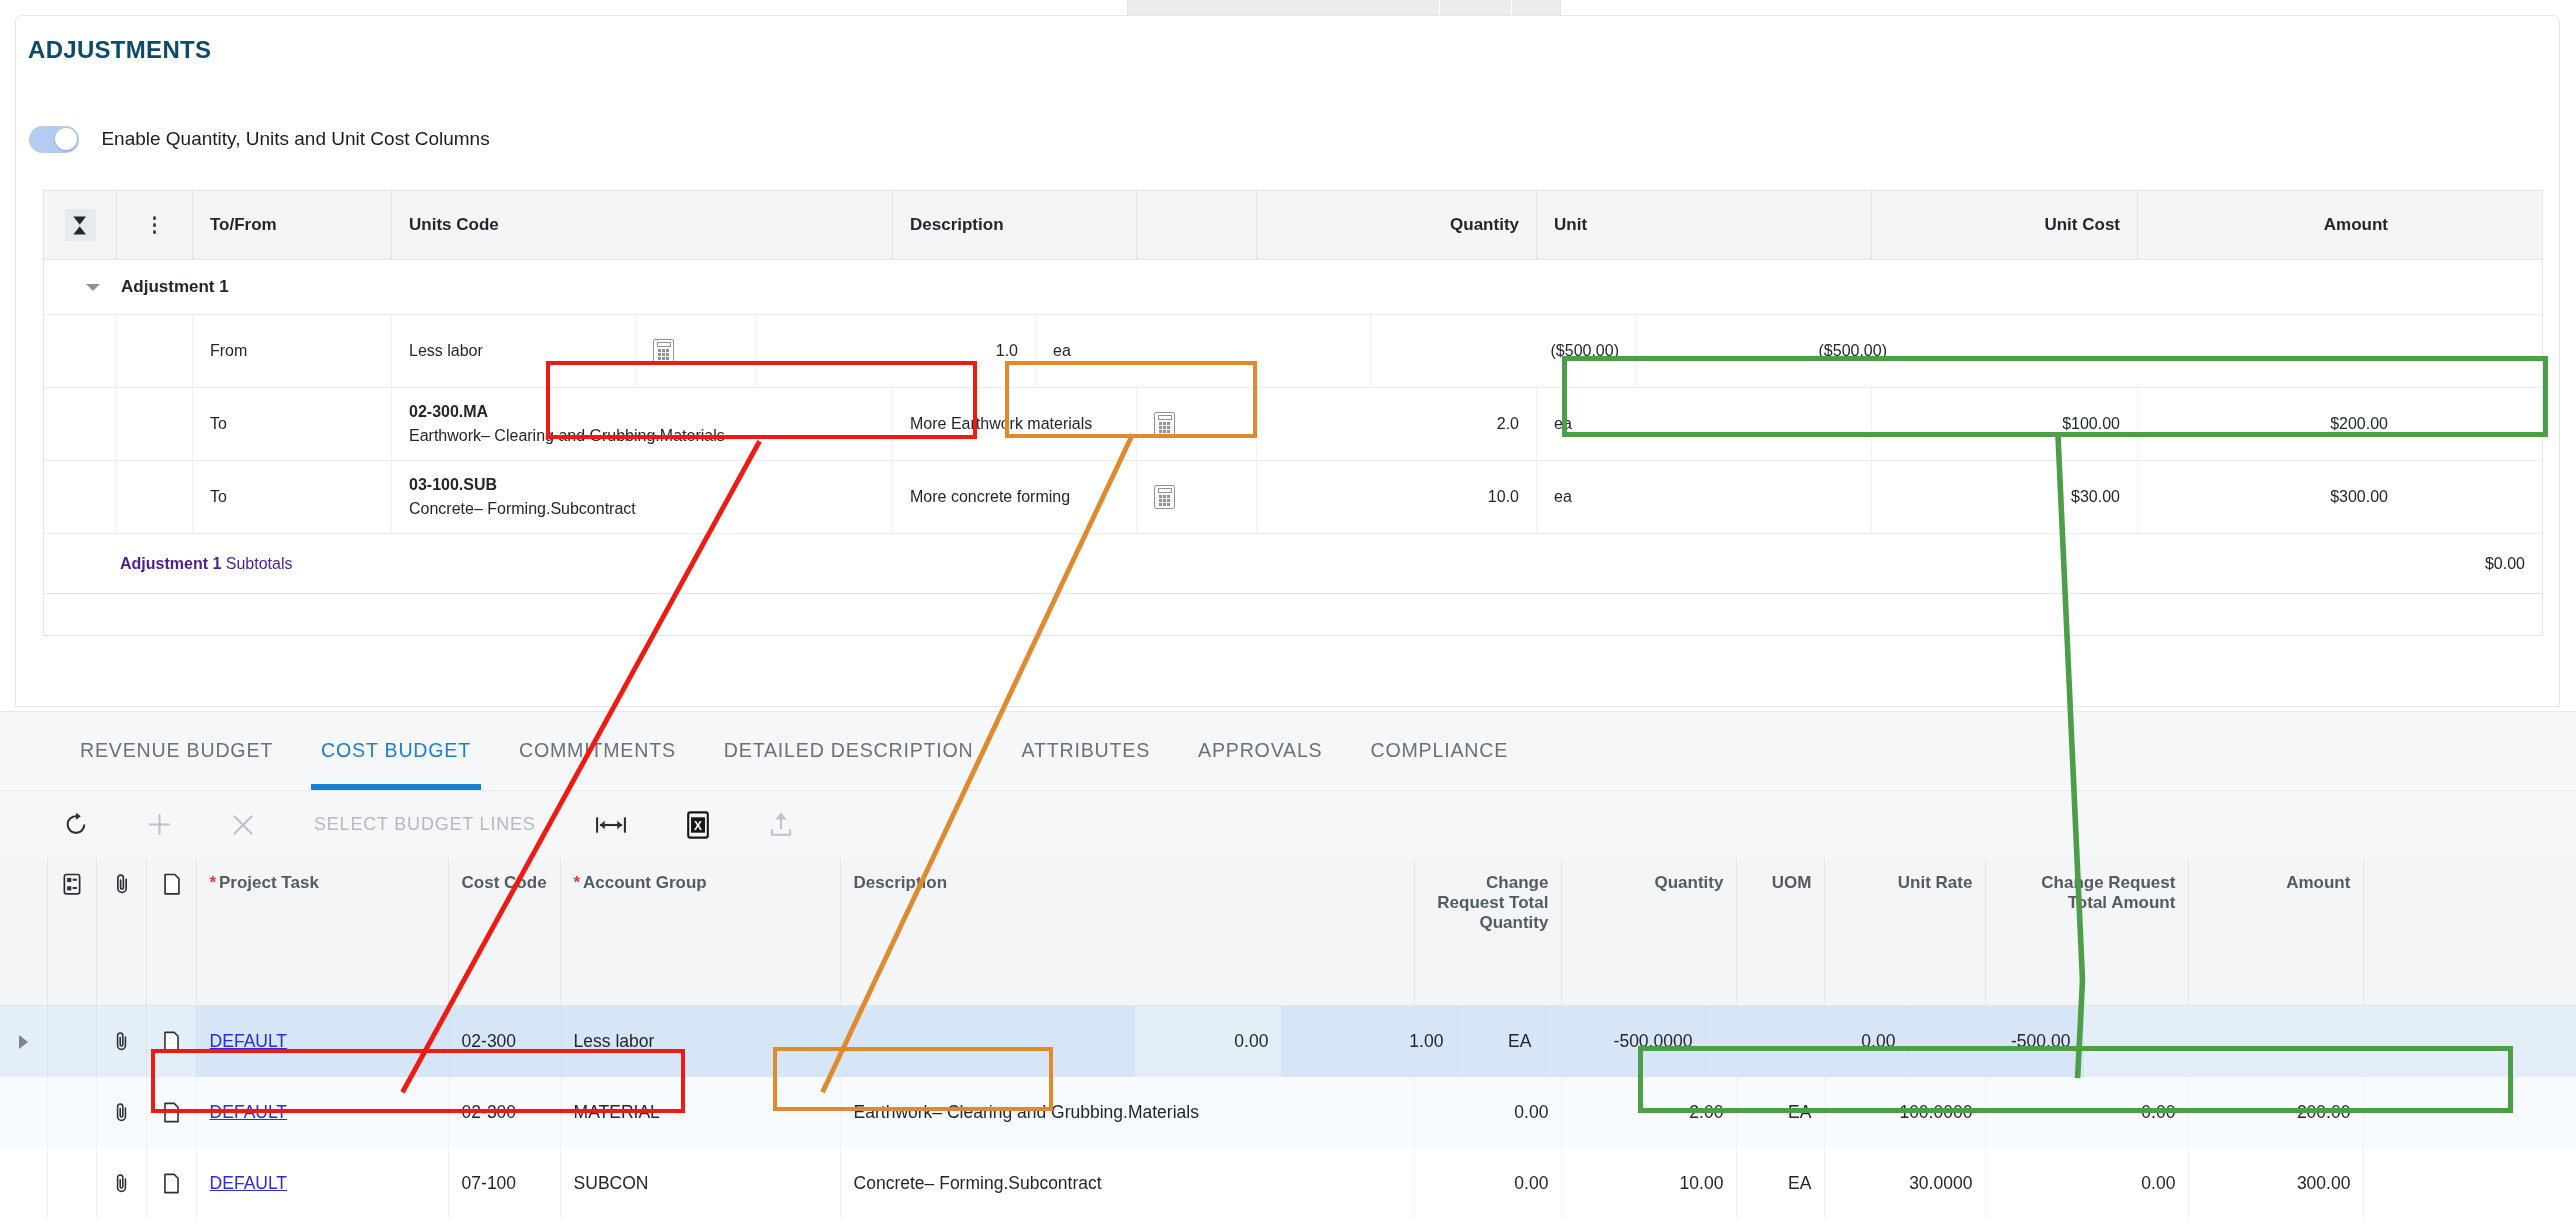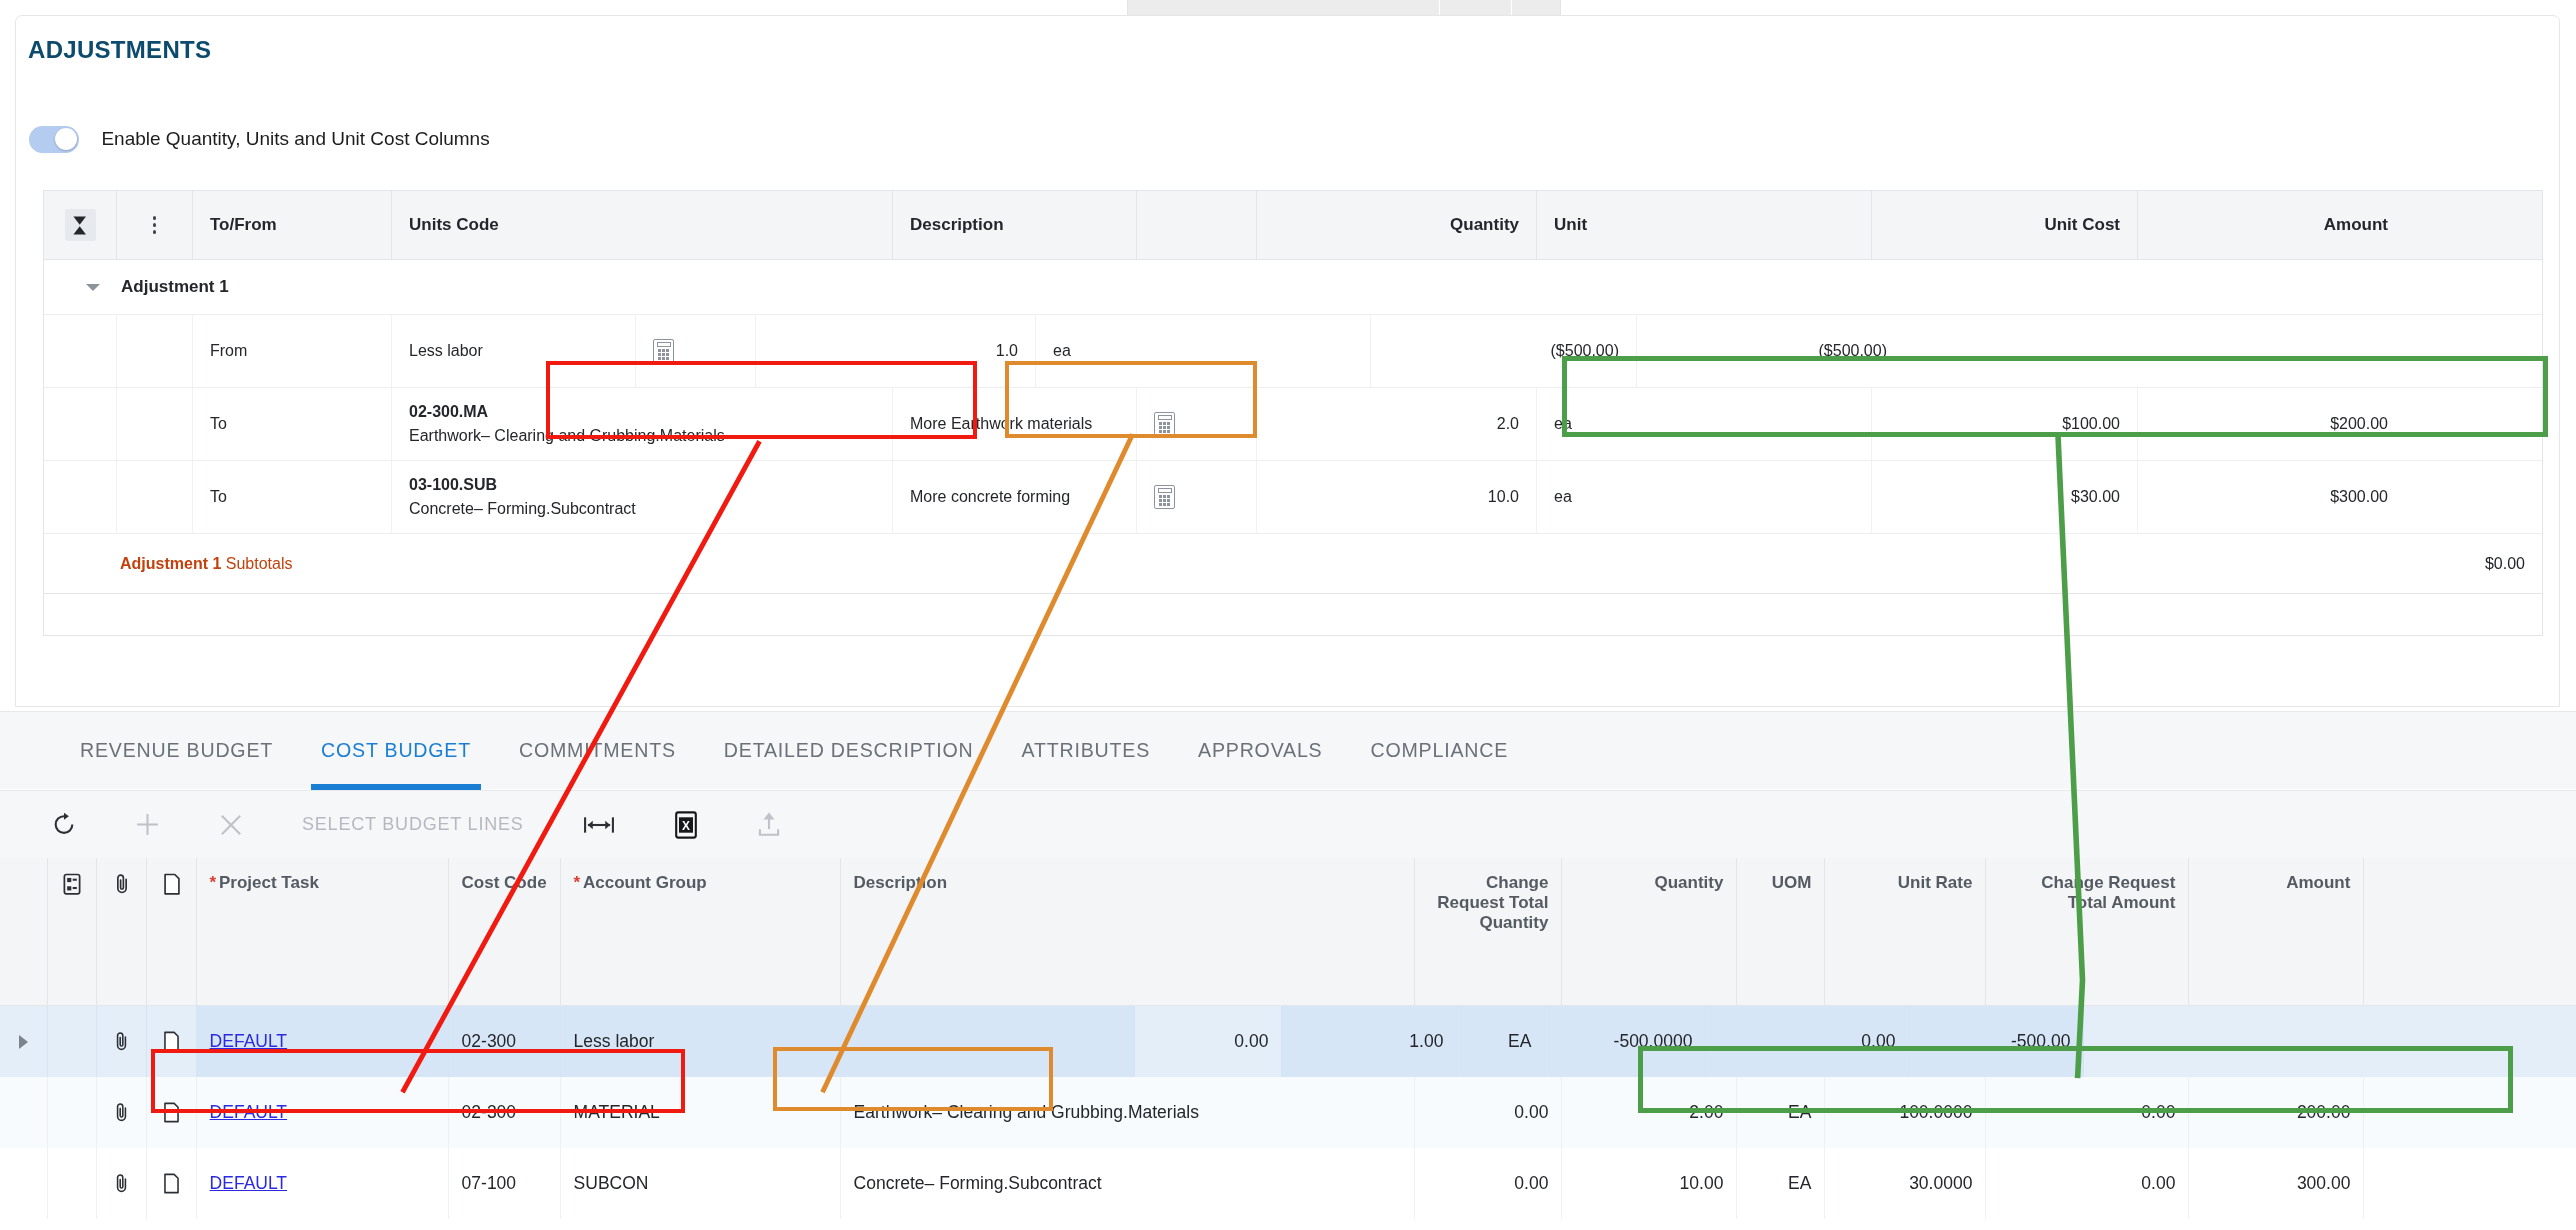--- a/index.html
+++ b/index.html
@@ -110,21 +110,21 @@
   }
   .calc-screen { width: 14px; height: 4.9px; border: 0.7px solid #8d939c; }
   .calc-keys { display: grid; grid-template-columns: repeat(3, 2.8px); gap: 1.4px; }
   .calc-keys i { width: 2.8px; height: 2.8px; background: #8d939c; display: block; }
 
   .adj-subtotal {
     display: flex; height: 60px; background: #fff; border-bottom: 0.7px solid #e3e5e8;
     align-items: center;
   }
   .adj-subtotal .sub-label {
-    padding-left: 76px; font-size: 16px; color: #c2410c; flex: 1;
+    padding-left: 76px; font-size: 16px; color: #4c1d95; flex: 1;
   }
   .adj-subtotal .sub-label b { font-weight: bold; }
   .adj-subtotal .sub-amt {
     width: 267px; text-align: right; padding-right: 17px; font-size: 16px; color: #24262b;
   }
   .adj-tail { height: 42px; background: #fff; border-bottom: 0.7px solid #e3e5e8; }
 
   
   .tabbar {
     position: absolute; left: 0; top: 711px; width: 2576px; height: 78px;
@@ -139,21 +139,21 @@
   .tab.active { color: #1a7fd4; font-weight: normal; }
   .tab.active::after {
     content: ""; position: absolute; left: 14px; right: 14px; bottom: 0;
     height: 5.6px; background: #1a7fd4;
   }
 
   
   .toolbar {
     position: absolute; left: 0; top: 790px; width: 2576px; height: 69px;
     background: #f6f7f9; border-top: 0.7px solid #e6e8eb; border-bottom: 0.7px solid #e6e8eb;
-    display: flex; align-items: center; padding-left: 31px; gap: 17px;
+    display: flex; align-items: center; padding-left: 43px; gap: 17px;
   }
   .tb-item {
     height: 69px; display: flex; align-items: center; justify-content: center;
     padding: 0 21px; cursor: pointer;
   }
   .tb-label { font-size: 18px; letter-spacing: 0.8px; color: #b5b9bf; }
   .ic { display: block; }
 
   
   .bgrid {

